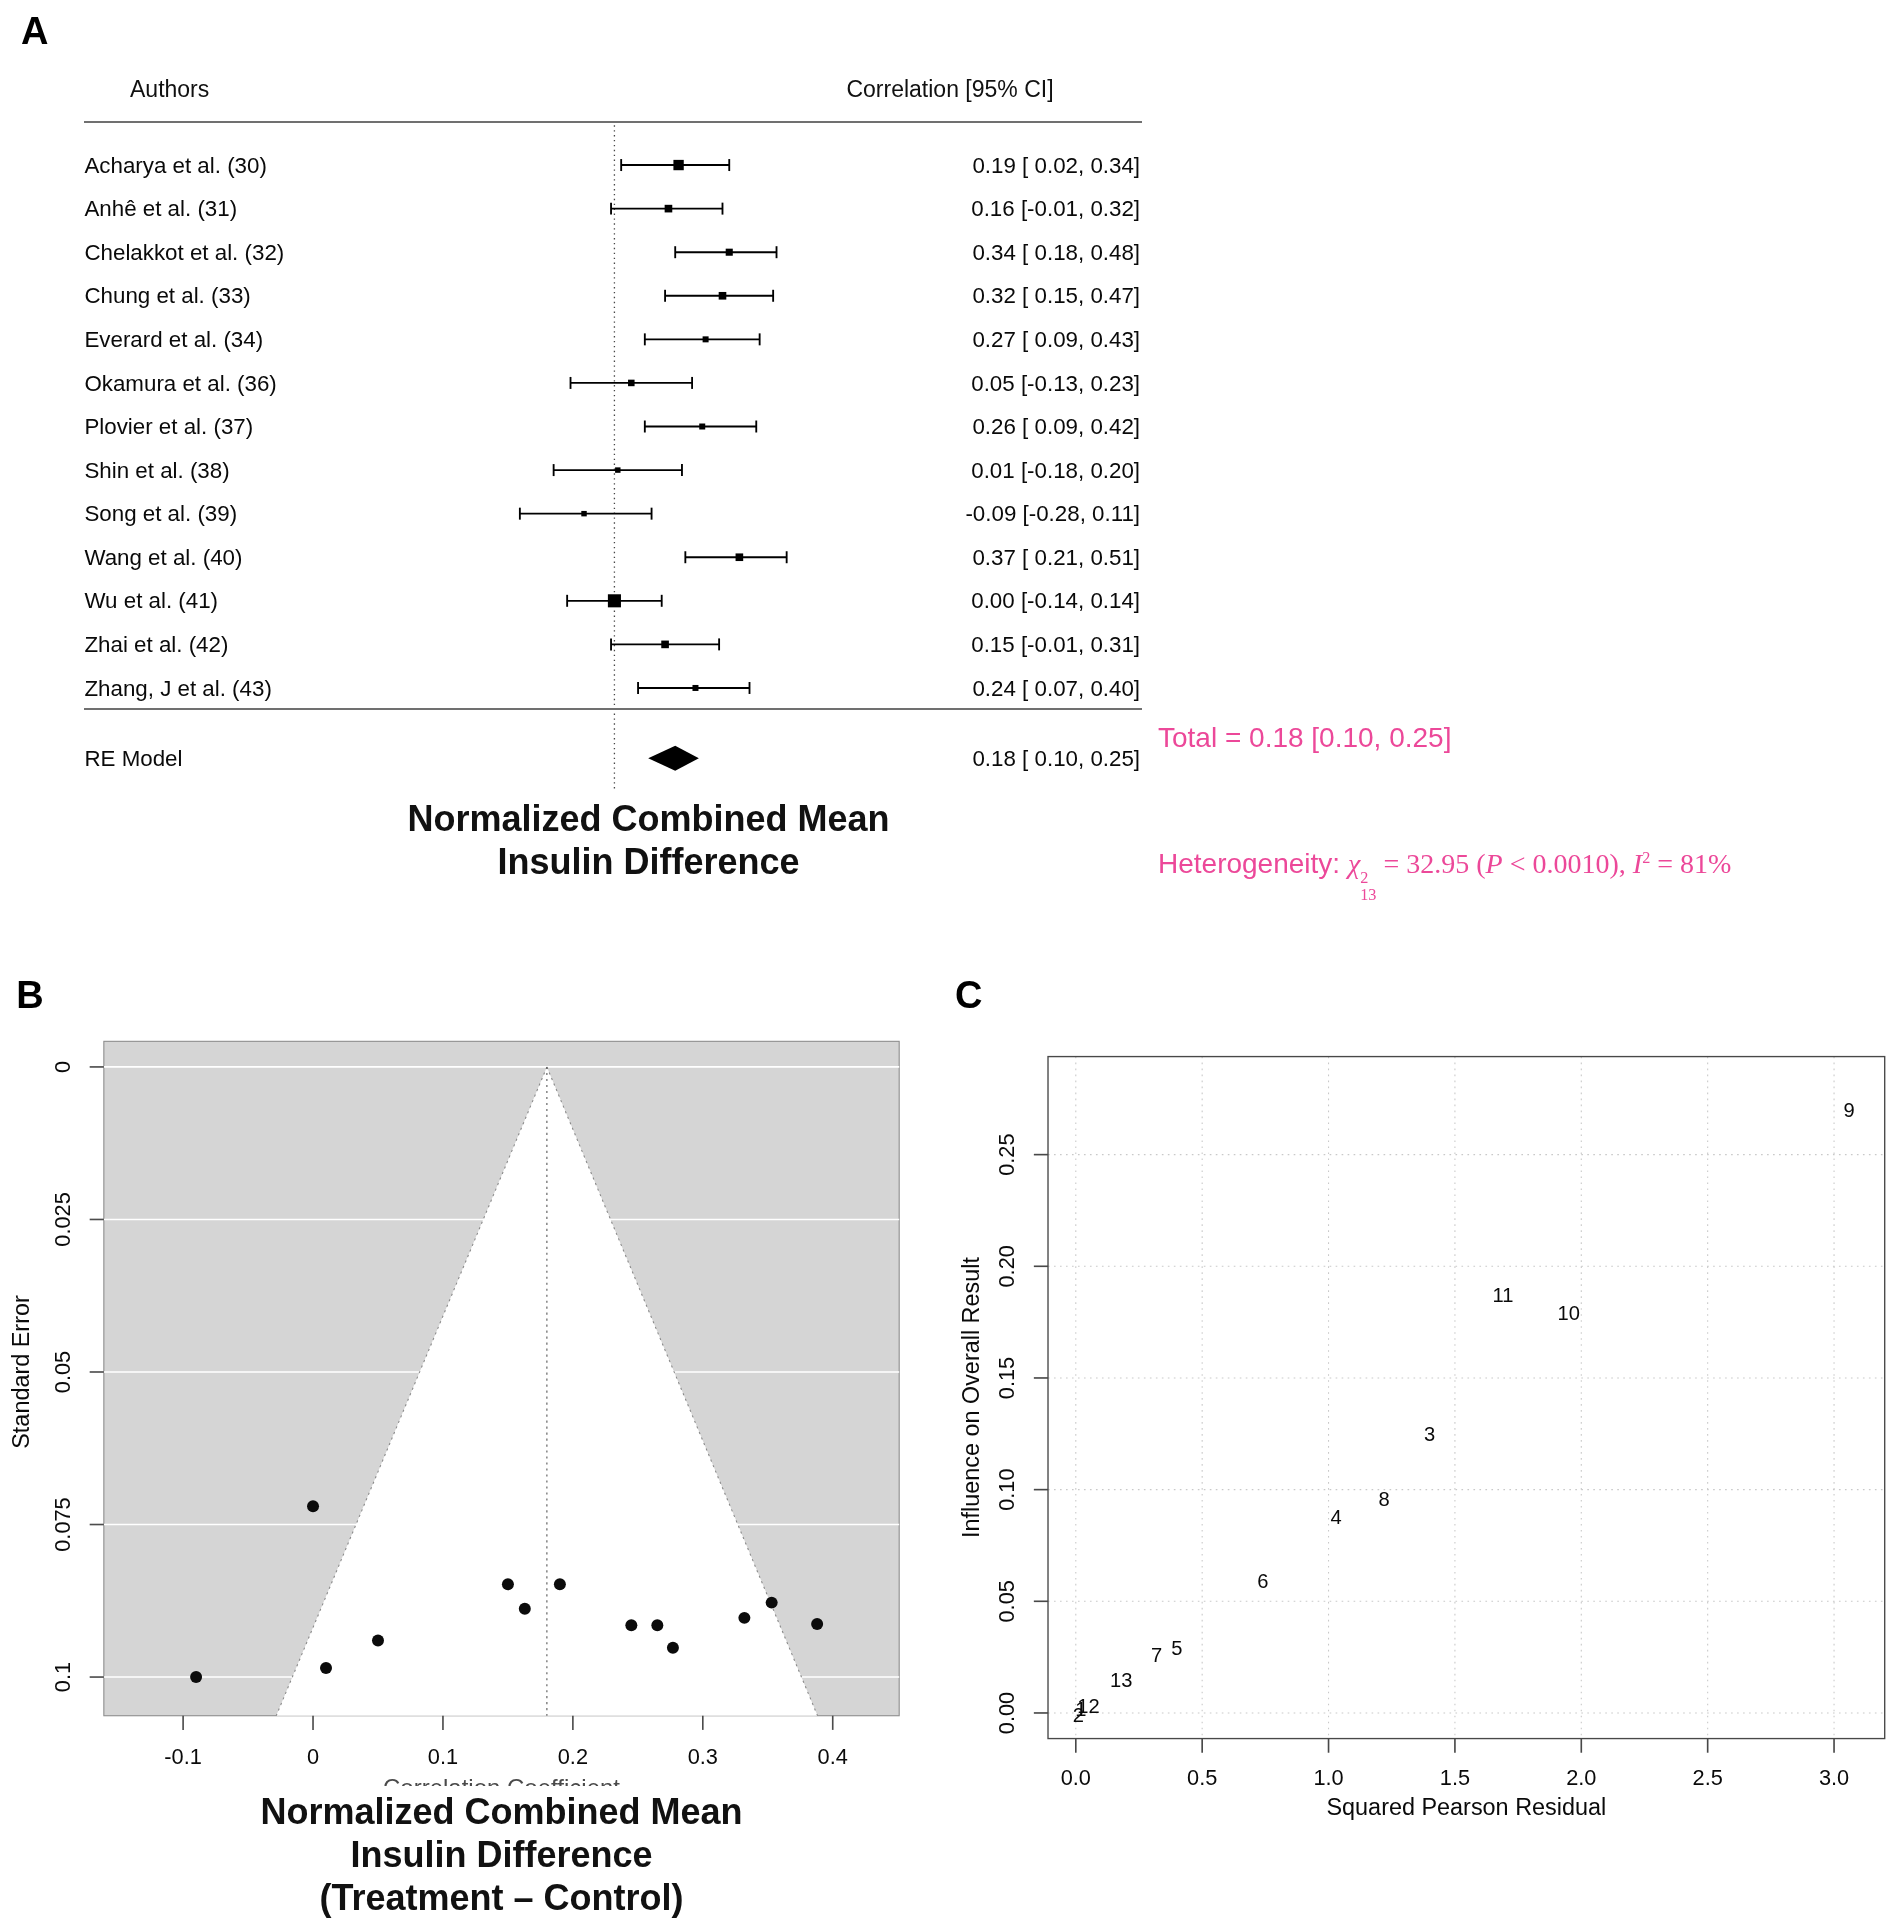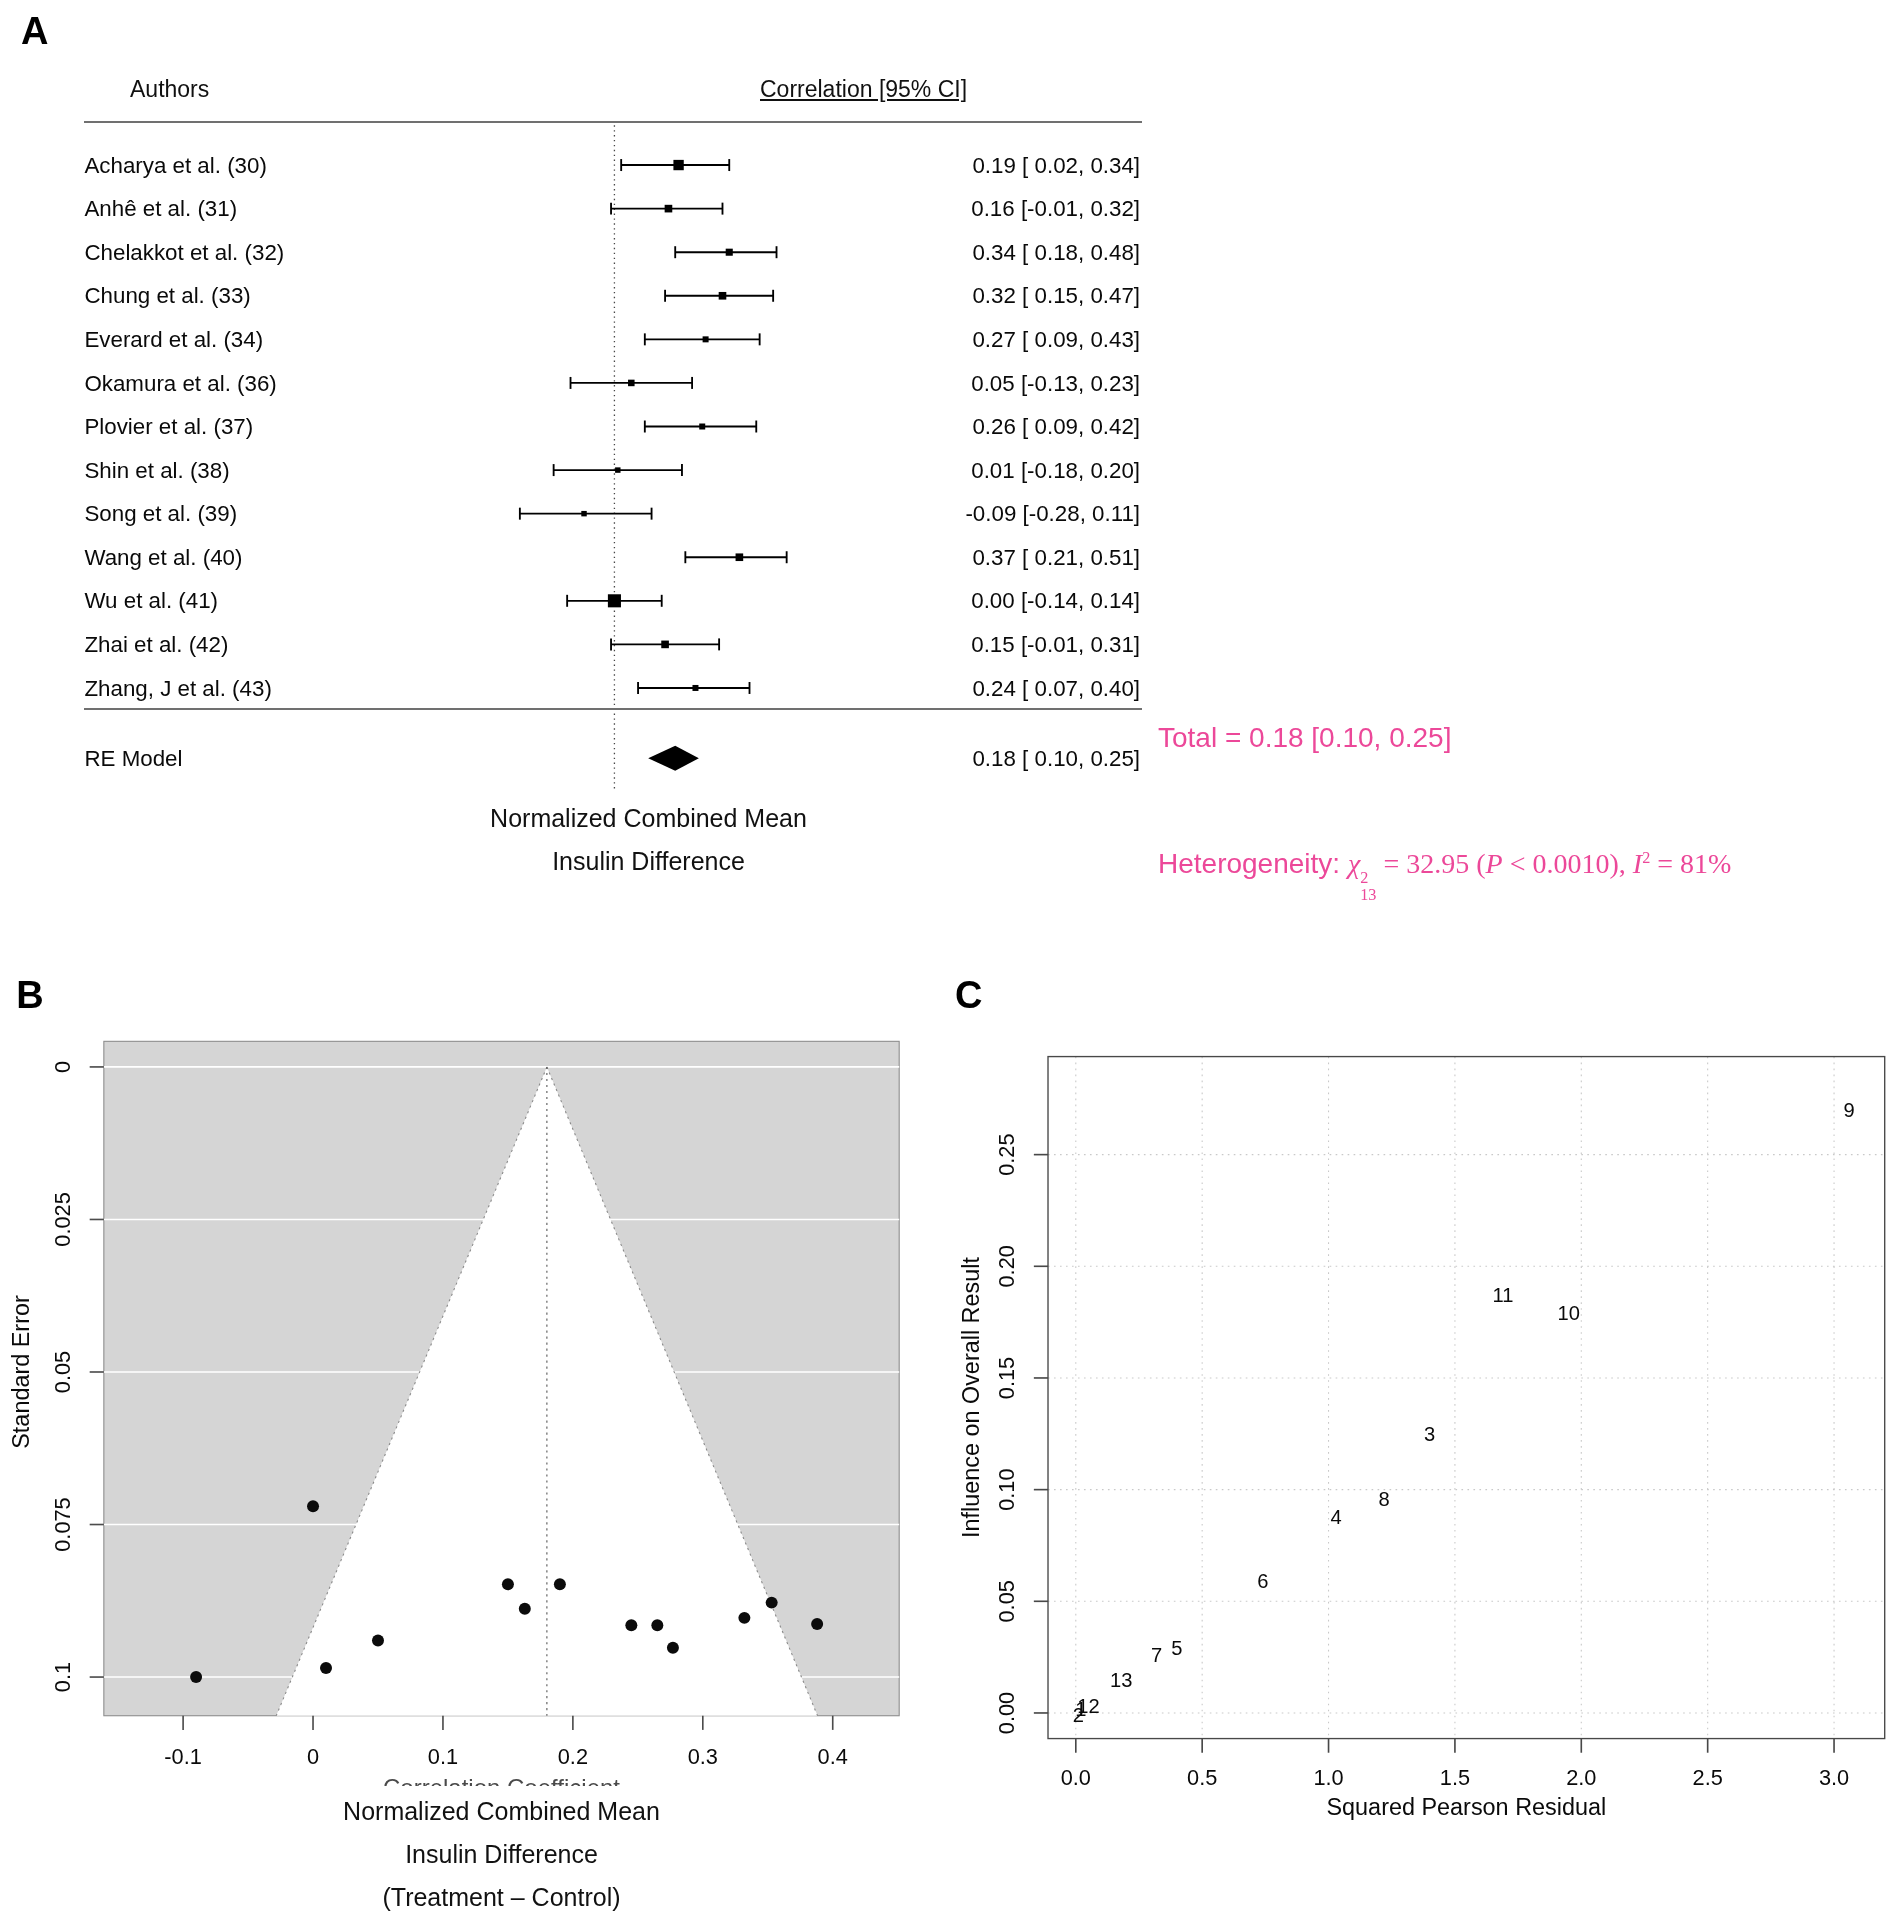--- a/index.html
+++ b/index.html
@@ -3,23 +3,23 @@
 <meta charset="utf-8">
 <style>
   html,body{margin:0;padding:0;background:#fff;}
   body{
     width:1902px;height:1926px;position:relative;overflow:hidden;
     font-family:"Liberation Sans",sans-serif;color:#000;
   }
   .abs{position:absolute;}
   .panel-letter{font-size:38px;font-weight:700;color:#000;}
   .col-header{font-size:23px;color:#111;}
-  .right{text-align:left;text-decoration:underline;}
+  .right{text-align:center;}
   .hrule{height:2.2px;background:#707070;}
-  .caption{font-size:25px;line-height:43px;text-align:center;color:#111;}
+  .caption{font-size:36px;line-height:43px;text-align:center;color:#111;font-weight:bold;}
   .stats{font-size:28px;line-height:40px;color:#ec4899;white-space:pre-wrap;}
   .math{font-family:"Liberation Serif",serif;font-style:italic;}
   .mathn{font-family:"Liberation Serif",serif;text-align:right;}
   .supsub{display:inline-flex;flex-direction:column;align-items:flex-start;
           font-size:0.58em;line-height:1.02;vertical-align:-0.62em;
           font-style:normal;font-family:"Liberation Serif",serif;}
   .supsub span{display:block;}
   .sup{vertical-align:super;font-size:0.58em;font-style:normal;}
   .clipped-label{height:12px;overflow:hidden;font-size:24px;color:#4a4a4a;text-align:center;}
   svg{position:absolute;overflow:visible;}

